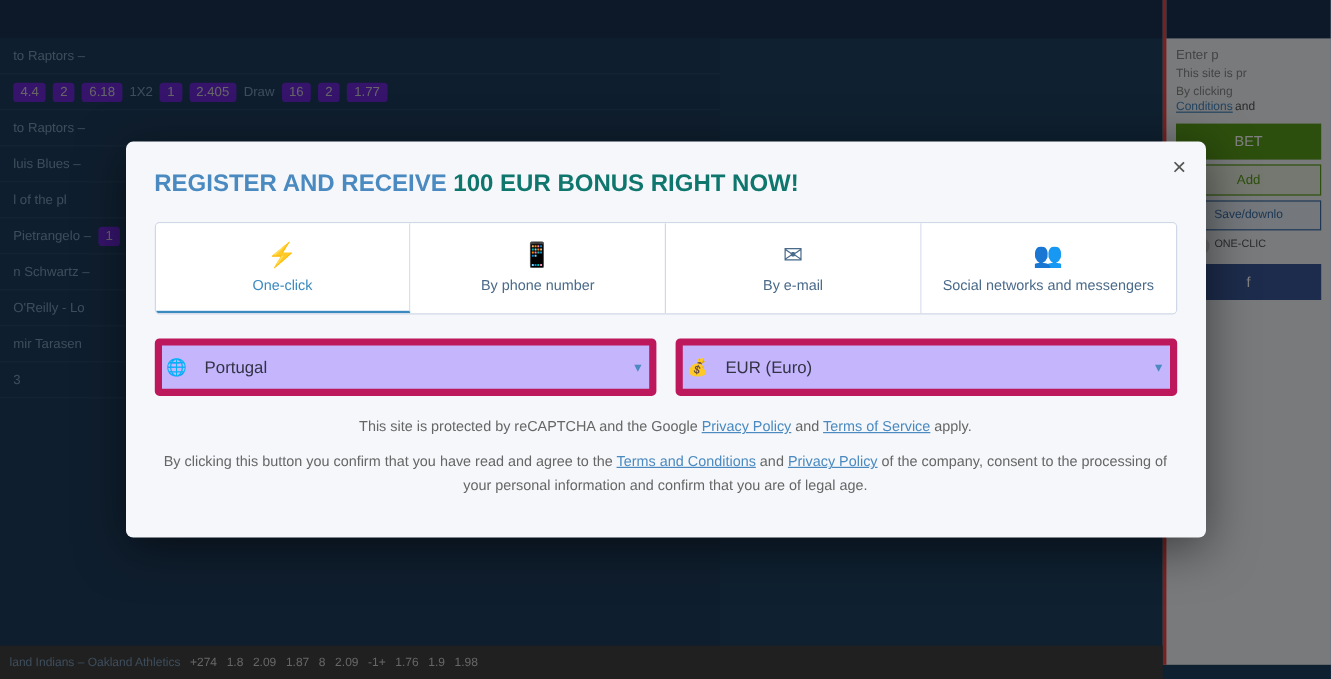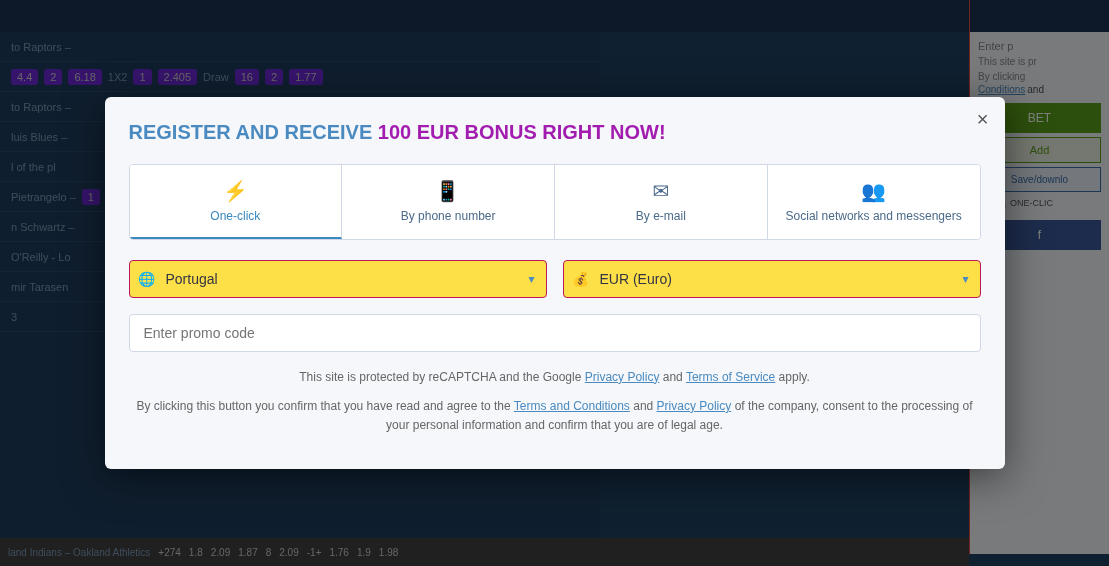--- a/index.html
+++ b/index.html
@@ -84,21 +84,21 @@
 
     
     .right-panel {
       position: absolute;
       top: 0;
       right: 0;
       width: 140px;
       bottom: 12px;
       background: #f0f4f8;
       z-index: 1;
-      border-left: 1px solid #ef4444;
+      border-left: 3px solid #ef4444;
     }
     .right-panel-top {
       background: #1a3352;
       height: 32px;
       display: flex;
       align-items: center;
       padding: 0 8px;
     }
     .right-panel-content {
       padding: 8px;
@@ -279,25 +279,25 @@
       gap: 16px;
       margin-bottom: 16px;
     }
     .form-select-wrap {
       flex: 1;
       position: relative;
     }
     .form-select {
       width: 100%;
       padding: 10px 36px 10px 36px;
-      border: 1px solid #be185d;
+      border: 6px solid #be185d;
       border-radius: 4px;
       font-size: 14px;
       color: #334;
-      background: #fde047;
+      background: #c4b5fd;
       appearance: none;
       cursor: pointer;
     }
     .select-icon {
       position: absolute;
       left: 10px;
       top: 50%;
       transform: translateY(-50%);
       color: #4a8ac0;
       font-size: 14px;
@@ -457,21 +457,21 @@
 </div>
 
 <div class="modal-overlay">
   <div class="modal">
 
     
     <button class="modal-close">×</button>
 
     
     <div class="modal-title">
-      <span>REGISTER AND RECEIVE </span><span style="color:#a21caf;">100 EUR BONUS RIGHT NOW!</span>
+      <span>REGISTER AND RECEIVE </span><span style="color:#0f766e;">100 EUR BONUS RIGHT NOW!</span>
     </div>
 
     
     <div class="reg-tabs">
       <div class="reg-tab active">
         <span class="reg-tab-icon">⚡</span>
         <span class="reg-tab-label">One-click</span>
       </div>
       <div class="reg-tab">
         <span class="reg-tab-icon">📱</span>
@@ -499,23 +499,20 @@
       <div class="form-select-wrap">
         <span class="select-icon">💰</span>
         <select class="form-select">
           <option>EUR (Euro)</option>
         </select>
         <span class="select-arrow">▾</span>
       </div>
     </div>
 
     
-    <div class="promo-wrap">
-      <input type="text" class="promo-input" placeholder="Enter promo code" style="">
-    </div>
 
     
     <div class="legal-text">
       <span>This site is protected by reCAPTCHA and the Google</span>
       <a href="#">Privacy Policy</a>
       <span>and</span>
       <a href="#">Terms of Service</a>
       <span>apply.</span>
     </div>
     <div class="legal-text">

